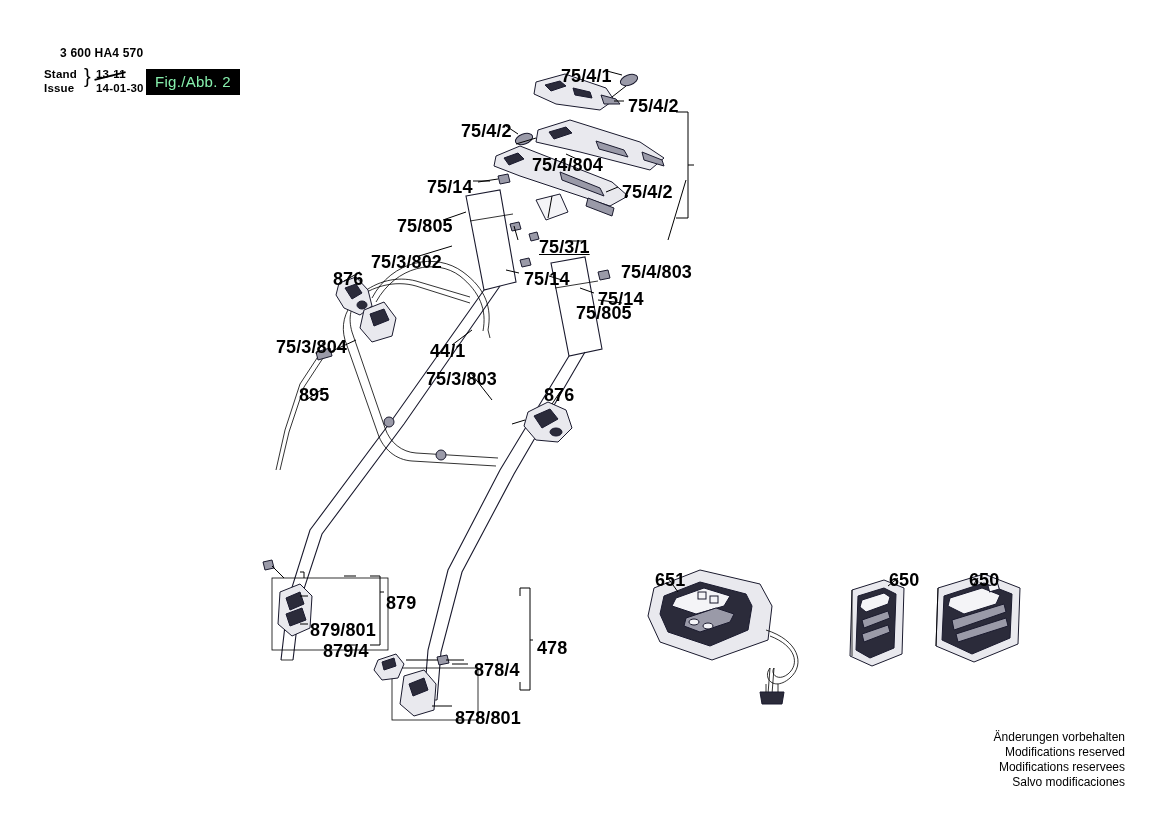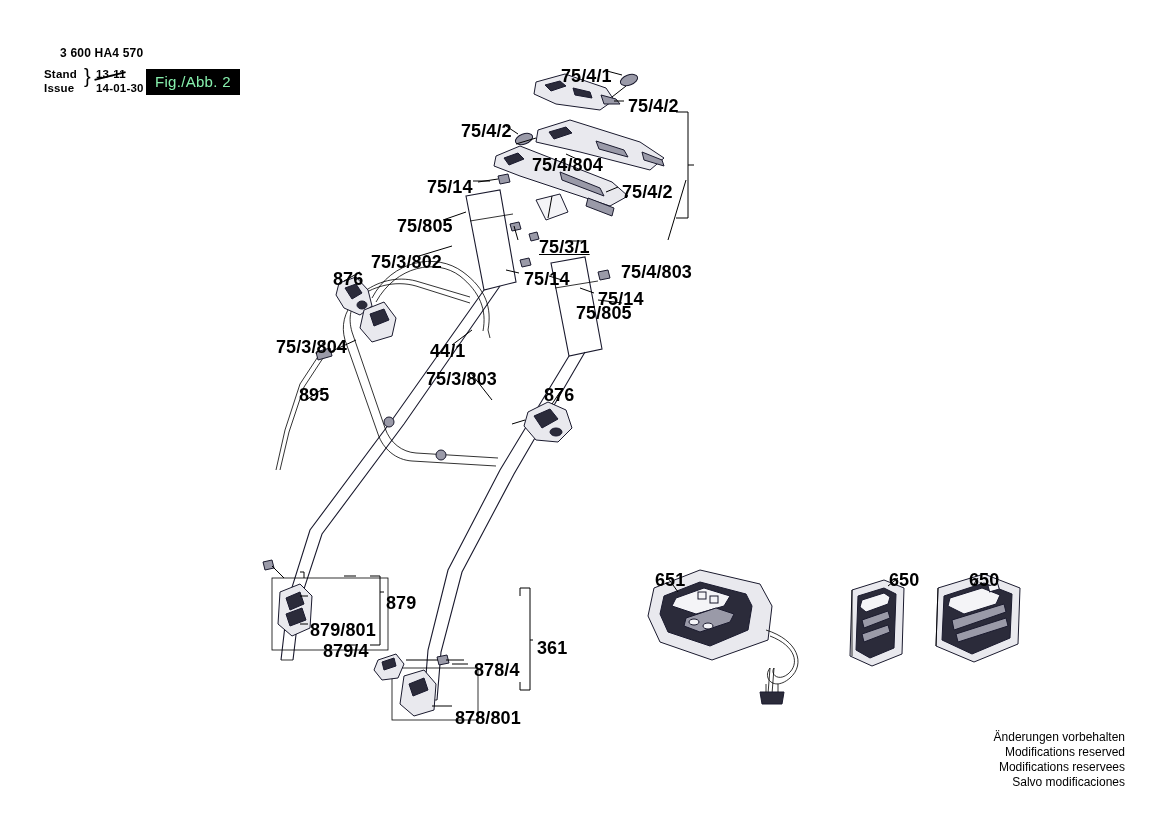--- a/index.html
+++ b/index.html
@@ -309,21 +309,21 @@
   <div class="lbl" style="left:598px; top:289px;">75/14</div>
   <div class="lbl" style="left:576px; top:303px;">75/805</div>
   <div class="lbl" style="left:276px; top:337px;">75/3/804</div>
   <div class="lbl" style="left:430px; top:341px;">44/1</div>
   <div class="lbl" style="left:426px; top:369px;">75/3/803</div>
   <div class="lbl" style="left:299px; top:385px;">895</div>
   <div class="lbl" style="left:544px; top:385px;">876</div>
   <div class="lbl" style="left:310px; top:572px;margin-top:48px;">879/801</div>
   <div class="lbl" style="left:386px; top:587px;margin-top:6px;">879</div>
   <div class="lbl" style="left:323px; top:641px;">879/4</div>
-  <div class="lbl" style="left:537px; top:638px;">361</div>
+  <div class="lbl" style="left:537px; top:638px;">478</div>
   <div class="lbl" style="left:474px; top:660px;">878/4</div>
   <div class="lbl" style="left:455px; top:708px;">878/801</div>
   <div class="lbl" style="left:655px; top:570px;">651</div>
   <div class="lbl" style="left:889px; top:570px;">650</div>
   <div class="lbl" style="left:969px; top:570px;">650</div>
 
   <div class="footer" style="top:730px;">Änderungen vorbehalten</div>
   <div class="footer" style="top:745px;">Modifications reserved</div>
   <div class="footer" style="top:760px;">Modifications reservees</div>
   <div class="footer" style="top:775px;">Salvo modificaciones</div>

